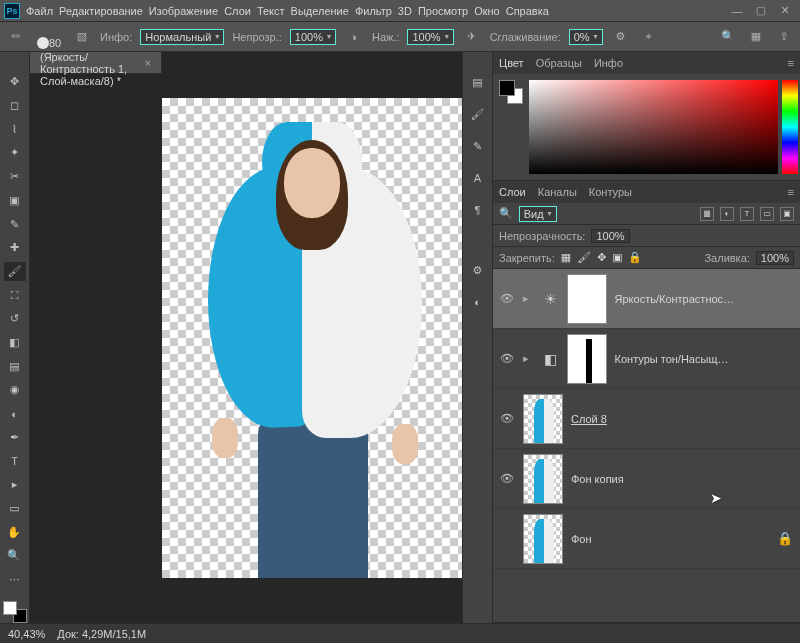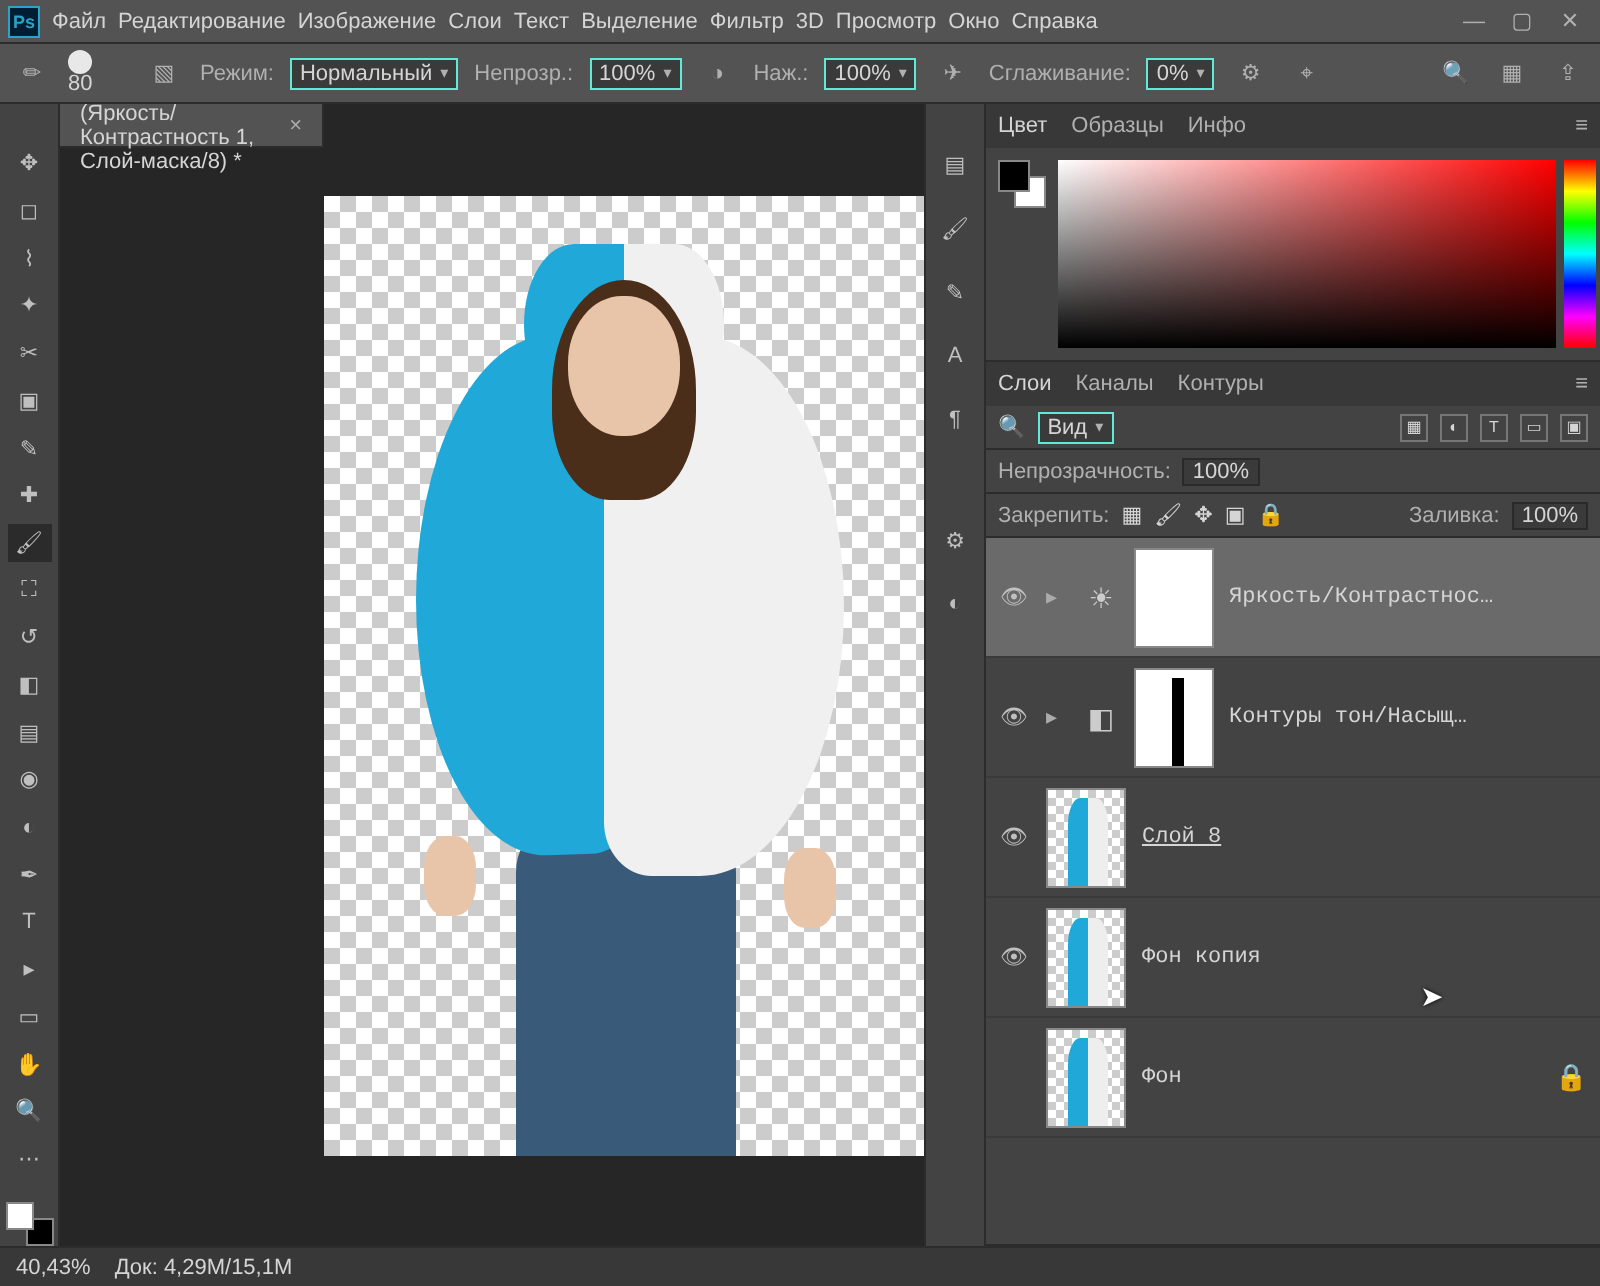--- a/index.html
+++ b/index.html
@@ -17,21 +17,21 @@
   
   .menubar{display:flex;align-items:center;height:22px;background:var(--bg);border-bottom:1px solid var(--border);padding:0 4px;gap:6px;}
   .menubar .ps-icon{width:16px;height:16px;background:#001e33;border:1px solid #29a3c7;display:flex;align-items:center;justify-content:center;color:#29a3c7;font-weight:bold;font-size:9px;}
   .menubar span[data-bind]{cursor:default;}
   .winbtns{margin-left:auto;display:flex;gap:2px;}
   .winbtns div{width:22px;height:14px;display:flex;align-items:center;justify-content:center;color:var(--text-dim);}
   
   .optbar{display:flex;align-items:center;height:30px;background:var(--bg);border-bottom:1px solid var(--border);padding:0 6px;gap:8px;}
   .brush-prev{width:30px;height:24px;display:flex;align-items:center;justify-content:center;}
   .brush-prev .dot{width:12px;height:12px;border-radius:50%;background:#e8e8e8;}
-  .stack{display:flex;flex-direction:column;align-items:flex-start;font-size:9px;line-height:1;}
+  .stack{display:flex;flex-direction:row;align-items:flex-end;font-size:9px;line-height:1;}
   .sel{background:#3a3a3a;border:1px solid #5eead4;padding:1px 4px;display:flex;align-items:center;gap:4px;}
   .sel:after{content:"▾";font-size:8px;color:var(--text-dim);}
   .iconbtn{width:20px;height:20px;display:flex;align-items:center;justify-content:center;color:var(--text-dim);}
   
   .body{display:flex;height:calc(643px - 22px - 30px - 20px);}
   .toolbox{width:30px;background:var(--panel);border-right:1px solid var(--border);display:flex;flex-direction:column;align-items:center;padding-top:20px;gap:4px;}
   .tool{width:22px;height:22px;display:flex;align-items:center;justify-content:center;color:#bfbfbf;position:relative;}
   .tool.sel-t{background:#2b2b2b;}
   .swatches{margin-top:8px;width:24px;height:24px;position:relative;}
   .swatches .fg{position:absolute;width:14px;height:14px;background:#fff;border:1px solid #888;top:0;left:0;}
@@ -81,21 +81,21 @@
   .filter-icons span{width:14px;height:14px;border:1px solid #777;display:flex;align-items:center;justify-content:center;font-size:8px;}
   .layer-list{flex:1;overflow:auto;max-height:330px;}
   .layer{display:flex;align-items:center;padding:4px 6px;border-bottom:1px solid #3a3a3a;min-height:60px;gap:8px;}
   .layer.selected{background:var(--row-sel);}
   .eye{width:16px;text-align:center;color:#c0c0c0;}
   .thumb{width:40px;height:50px;background:#fff;border:1px solid #888;flex-shrink:0;position:relative;overflow:hidden;}
   .thumb.checker{background:repeating-conic-gradient(#ccc 0 25%,#fff 0 50%) 0 0/8px 8px;}
   .thumb .mini-fig{position:absolute;left:10px;top:4px;width:20px;height:44px;background:linear-gradient(90deg,#1fa8d8 50%,#eee 50%);border-radius:30% 30% 0 0;}
   .thumb.mask .blk{position:absolute;left:18px;top:4px;width:6px;height:44px;background:#000;}
   .adjico{width:16px;height:16px;display:flex;align-items:center;justify-content:center;color:#ccc;margin-left:6px;font-size:14px;}
-  .layer-name{flex:1;overflow:hidden;text-overflow:ellipsis;white-space:nowrap;font-family:Liberation Mono, monospace;}
+  .layer-name{flex:1;overflow:hidden;text-overflow:ellipsis;white-space:nowrap;}
   .layer-name.ul{text-decoration:underline;}
   .lock{color:#c0c0c0;font-size:13px;margin-left:auto;}
   
   .status{height:20px;display:flex;align-items:center;background:#383838;border-top:1px solid var(--border);padding:0 8px;gap:12px;font-size:10px;color:var(--text-dim);}
   .cursor-arrow{position:absolute;left:710px;top:490px;font-size:14px;color:#fff;text-shadow:0 0 2px #000;pointer-events:none;}
 </style>
 </head>
 <body>
 
 <div class="menubar">
@@ -118,21 +118,21 @@
   </div>
 </div>
 
 <div class="optbar">
   <div class="iconbtn">✏</div>
   <div class="brush-prev stack">
     <div class="dot"></div>
     <span data-bind="optbar.brush_size">80</span>
   </div>
   <div class="iconbtn">▧</div>
-  <span class="lbl" data-bind="optbar.mode_label">Режим:</span>
+  <span class="lbl" data-bind="optbar.mode_label">Инфо:</span>
   <div class="sel">
       <span data-bind="optbar.mode_value">Нормальный</span>
     </div>
   <span class="lbl" data-bind="optbar.opacity_label">Непрозр.:</span>
   <div class="sel">
       <span data-bind="optbar.opacity_value">100%</span>
     </div>
   <div class="iconbtn">◑</div>
   <span class="lbl" data-bind="optbar.flow_label">Наж.:</span>
   <div class="sel">

